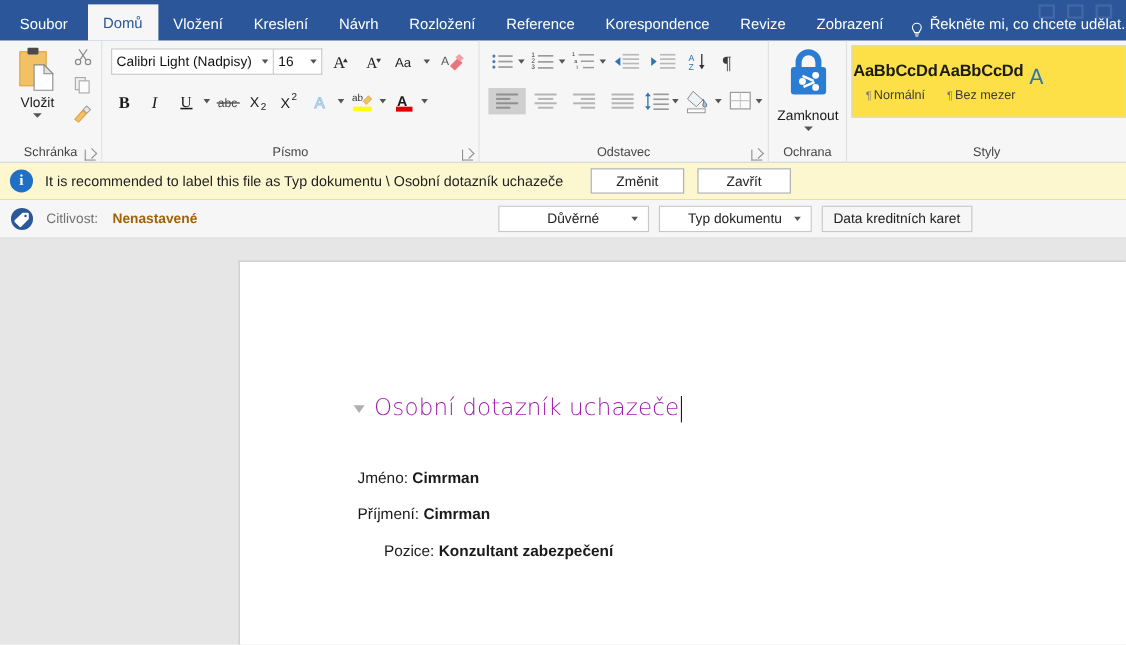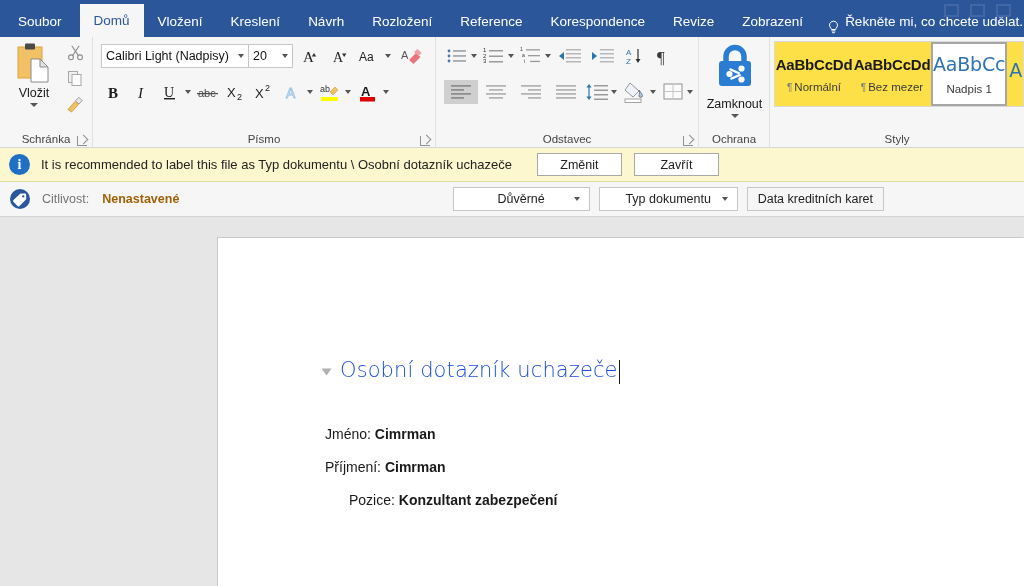--- a/index.html
+++ b/index.html
@@ -243,21 +243,21 @@
   .collapse-tri {
     width: 0; height: 0;
     border-top: 5px solid transparent; border-bottom: 5px solid transparent;
     border-left: 7px solid #b0b0b0;
     margin-right: 10px; margin-top: 3px;
     transform: rotate(90deg);
     cursor: default;
   }
   .doc-heading {
     font-family: "DejaVu Sans", sans-serif;
-    font-size: 21px; color: #1d4ed8; font-weight: 300;
+    font-size: 21px; color: #a21caf; font-weight: 300;
     white-space: nowrap; letter-spacing: 0.1px;
   }
   .caret-bar {
     display: inline-block; width: 1.5px; height: 24px;
     background: #1a1a1a; vertical-align: middle; margin-left: 1px;
     position: relative; top: 2px;
   }
   .doc-line {
     position: absolute; left: 107px;
     font-size: 14px; color: #1a1a1a;
@@ -355,21 +355,21 @@
     </div>
 
     <div class="group g-font">
       <div class="group-body">
         <div class="fontrow1">
           <div class="fontname">
             <span class="v">Calibri Light (Nadpisy)</span>
             <span class="cb-caret"></span>
           </div>
           <div class="fontsize">
-            <span class="v">20</span>
+            <span class="v">16</span>
             <span class="cb-caret"></span>
           </div>
           <span class="btn ico-btn">
             <svg width="20" height="20" viewBox="0 0 20 20">
                 <text x="3" y="16" font-family="Liberation Serif, serif" font-size="15" fill="#222">A</text>
                 <path d="M14 7 l2.2 3.6 h-4.4z" fill="#333"></path>
               </svg>
           </span>
           <span class="btn ico-btn">
             <svg width="20" height="20" viewBox="0 0 20 20">
@@ -645,24 +645,20 @@
     <div class="group g-styles">
       <div class="group-body">
         <div class="stylesgallery">
           <div class="style-item">
             <div class="style-preview">AaBbCcDd</div>
             <div class="style-name"><span class="style-pilcrow">¶</span><span>Normální</span></div>
           </div>
           <div class="style-item">
             <div class="style-preview">AaBbCcDd</div>
             <div class="style-name"><span class="style-pilcrow">¶</span><span>Bez mezer</span></div>
-          </div>
-          <div class="style-item heading selected">
-            <div class="style-preview">AaBbCc</div>
-            <div class="style-name"><span>Nadpis 1</span></div>
           </div>
           <div class="style-item heading" style="width:22px">
             <div class="style-preview">A</div>
             <div class="style-name"><span></span></div>
           </div>
 
         </div>
       </div>
       <div class="group-label">
         <span>Styly</span>

